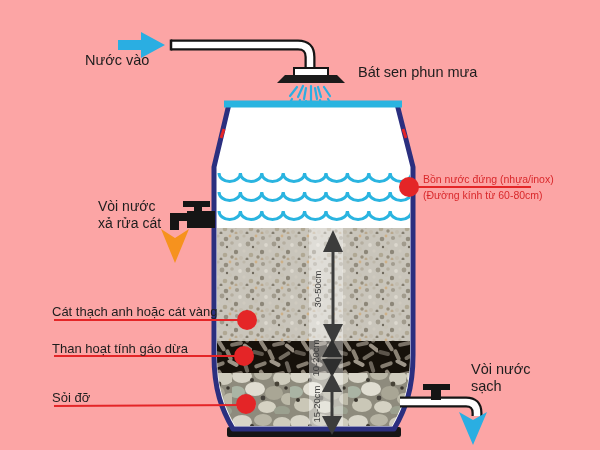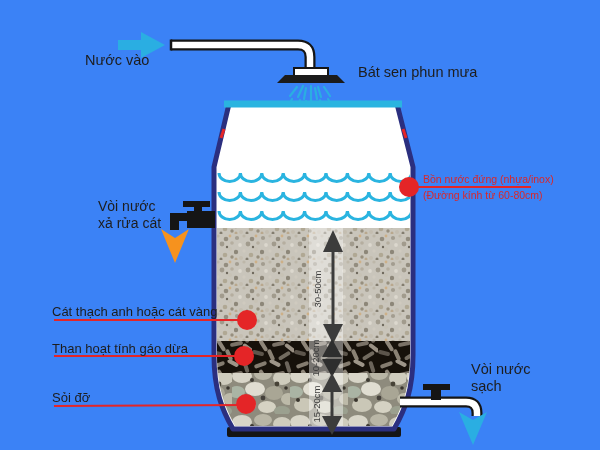--- a/index.html
+++ b/index.html
@@ -1,16 +1,16 @@
 <!DOCTYPE html>
 <html><head>
 <meta charset="utf-8">
 <style>
   html,body{margin:0;padding:0;background:#fff;}
-  .stage{position:relative;width:600px;height:450px;background:#3b82f6;overflow:hidden;
+  .stage{position:relative;width:600px;height:450px;background:#fca5a5;overflow:hidden;
          font-family:"Liberation Sans",sans-serif;}
   svg text{font-family:"Liberation Sans",sans-serif;}
   .lbl{fill:#1d1d1d;}
   .lbl-red{fill:#d9282b;}
   .dim{fill:#3c3c3c;}
 </style>
 </head>
 <body>
 
 <div class="stage">

